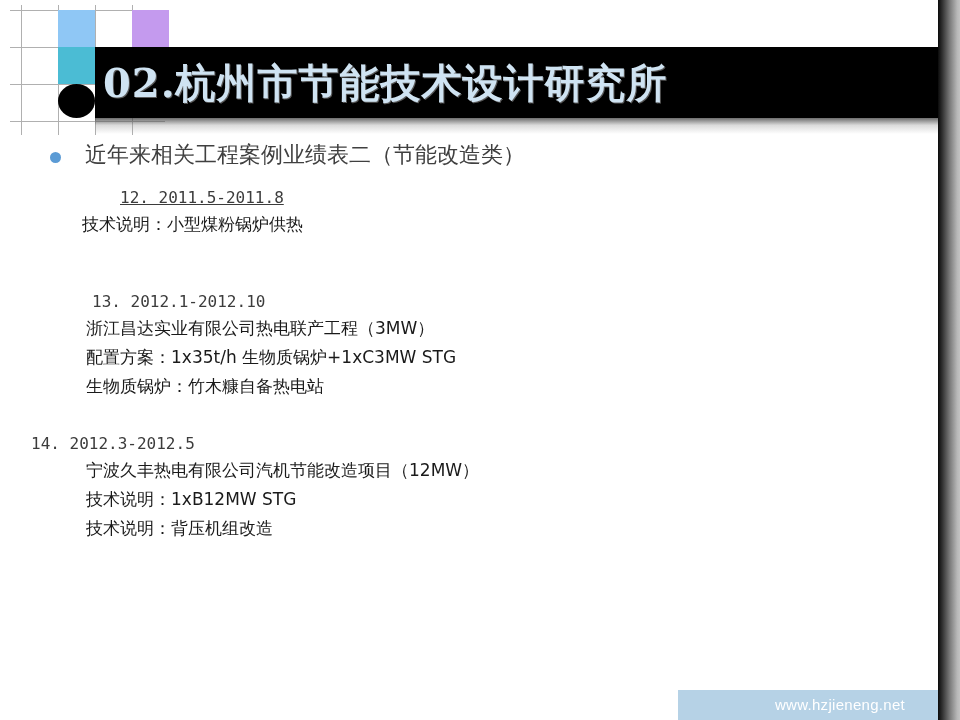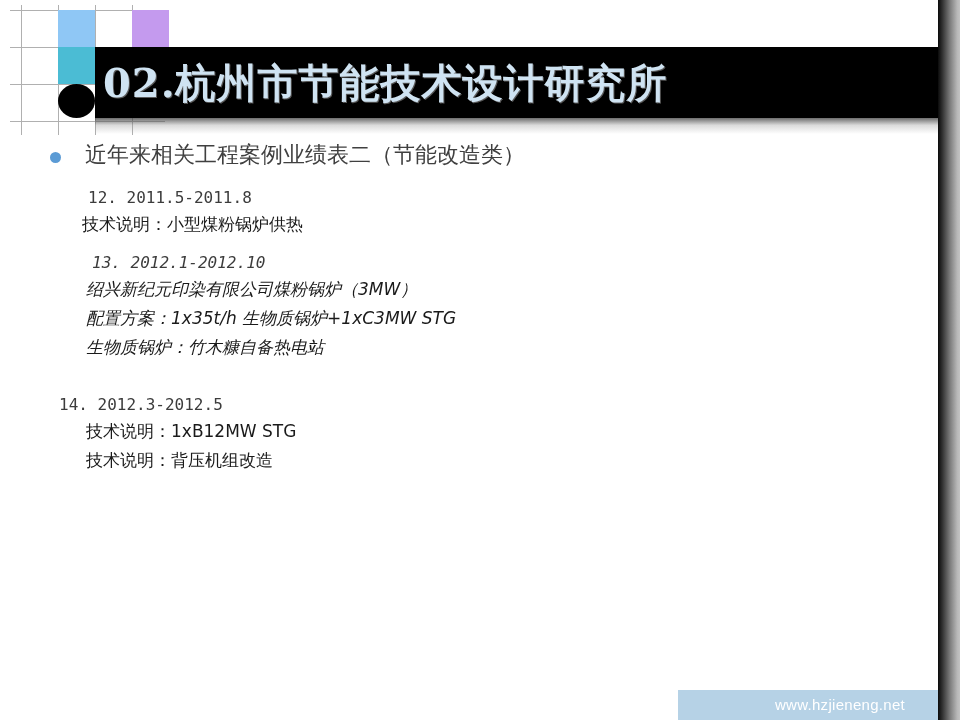--- a/index.html
+++ b/index.html
@@ -144,29 +144,29 @@
   }
   .entry-line {
     font-family: "DejaVu Sans", "Liberation Sans", sans-serif;
     font-size: 17px;
     color: #1a1a1a;
     white-space: nowrap;
     margin-top: 6px;
   }
 
   #entry-12 { margin-left: 0; }
-  #entry-12 .entry-head  { padding-left: 88px; }
+  #entry-12 .entry-head  { padding-left: 120px; text-decoration: underline; }
   #entry-12 .entry-line  { padding-left: 82px; }
 
-  #entry-13 { margin-top: 17px; font-style: italic; }
+  #entry-13 { margin-top: 56px; }
   #entry-13 .entry-head  { padding-left: 92px; }
   #entry-13 .entry-line  { padding-left: 86px; }
 
   #entry-14 { margin-top: 36px; }
-  #entry-14 .entry-head  { padding-left: 59px; }
+  #entry-14 .entry-head  { padding-left: 31px; }
   #entry-14 .entry-line  { padding-left: 86px; }
 
   
   #footer-bar {
     position: absolute;
     left: 678px;
     top: 690px;
     width: 260px;
     height: 30px;
     background: #b6d2e6;
@@ -218,27 +218,28 @@
         <div id="headline-text">近年来相关工程案例业绩表二（节能改造类）</div>
       </div>
 
       <div class="entry" id="entry-12">
         <div class="entry-head">12.  2011.5-2011.8</div>
         <div class="entry-line">技术说明：小型煤粉锅炉供热</div>
       </div>
 
       <div class="entry" id="entry-13">
         <div class="entry-head">13.  2012.1-2012.10</div>
-        <div class="entry-line">绍兴新纪元印染有限公司煤粉锅炉（3MW）</div>
+        <div class="entry-line">浙江昌达实业有限公司热电联产工程（3MW）</div>
         <div class="entry-line">配置方案：1x35t/h 生物质锅炉+1xC3MW STG</div>
         <div class="entry-line">生物质锅炉：竹木糠自备热电站</div>
       </div>
 
       <div class="entry" id="entry-14">
         <div class="entry-head">14.  2012.3-2012.5</div>
+        <div class="entry-line">宁波久丰热电有限公司汽机节能改造项目（12MW）</div>
         <div class="entry-line">技术说明：1xB12MW STG</div>
         <div class="entry-line">技术说明：背压机组改造</div>
       </div>
 
     </div>
 
     <div id="footer-bar">
       <div id="footer-text">www.hzjieneng.net</div>
     </div>
 

